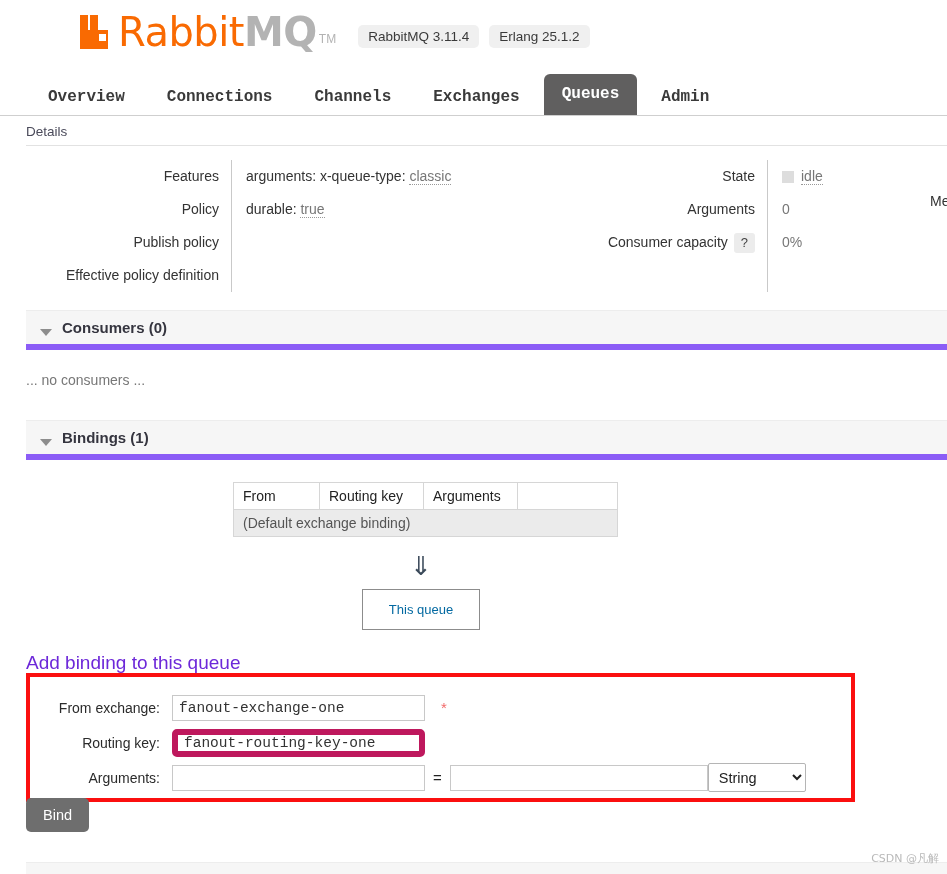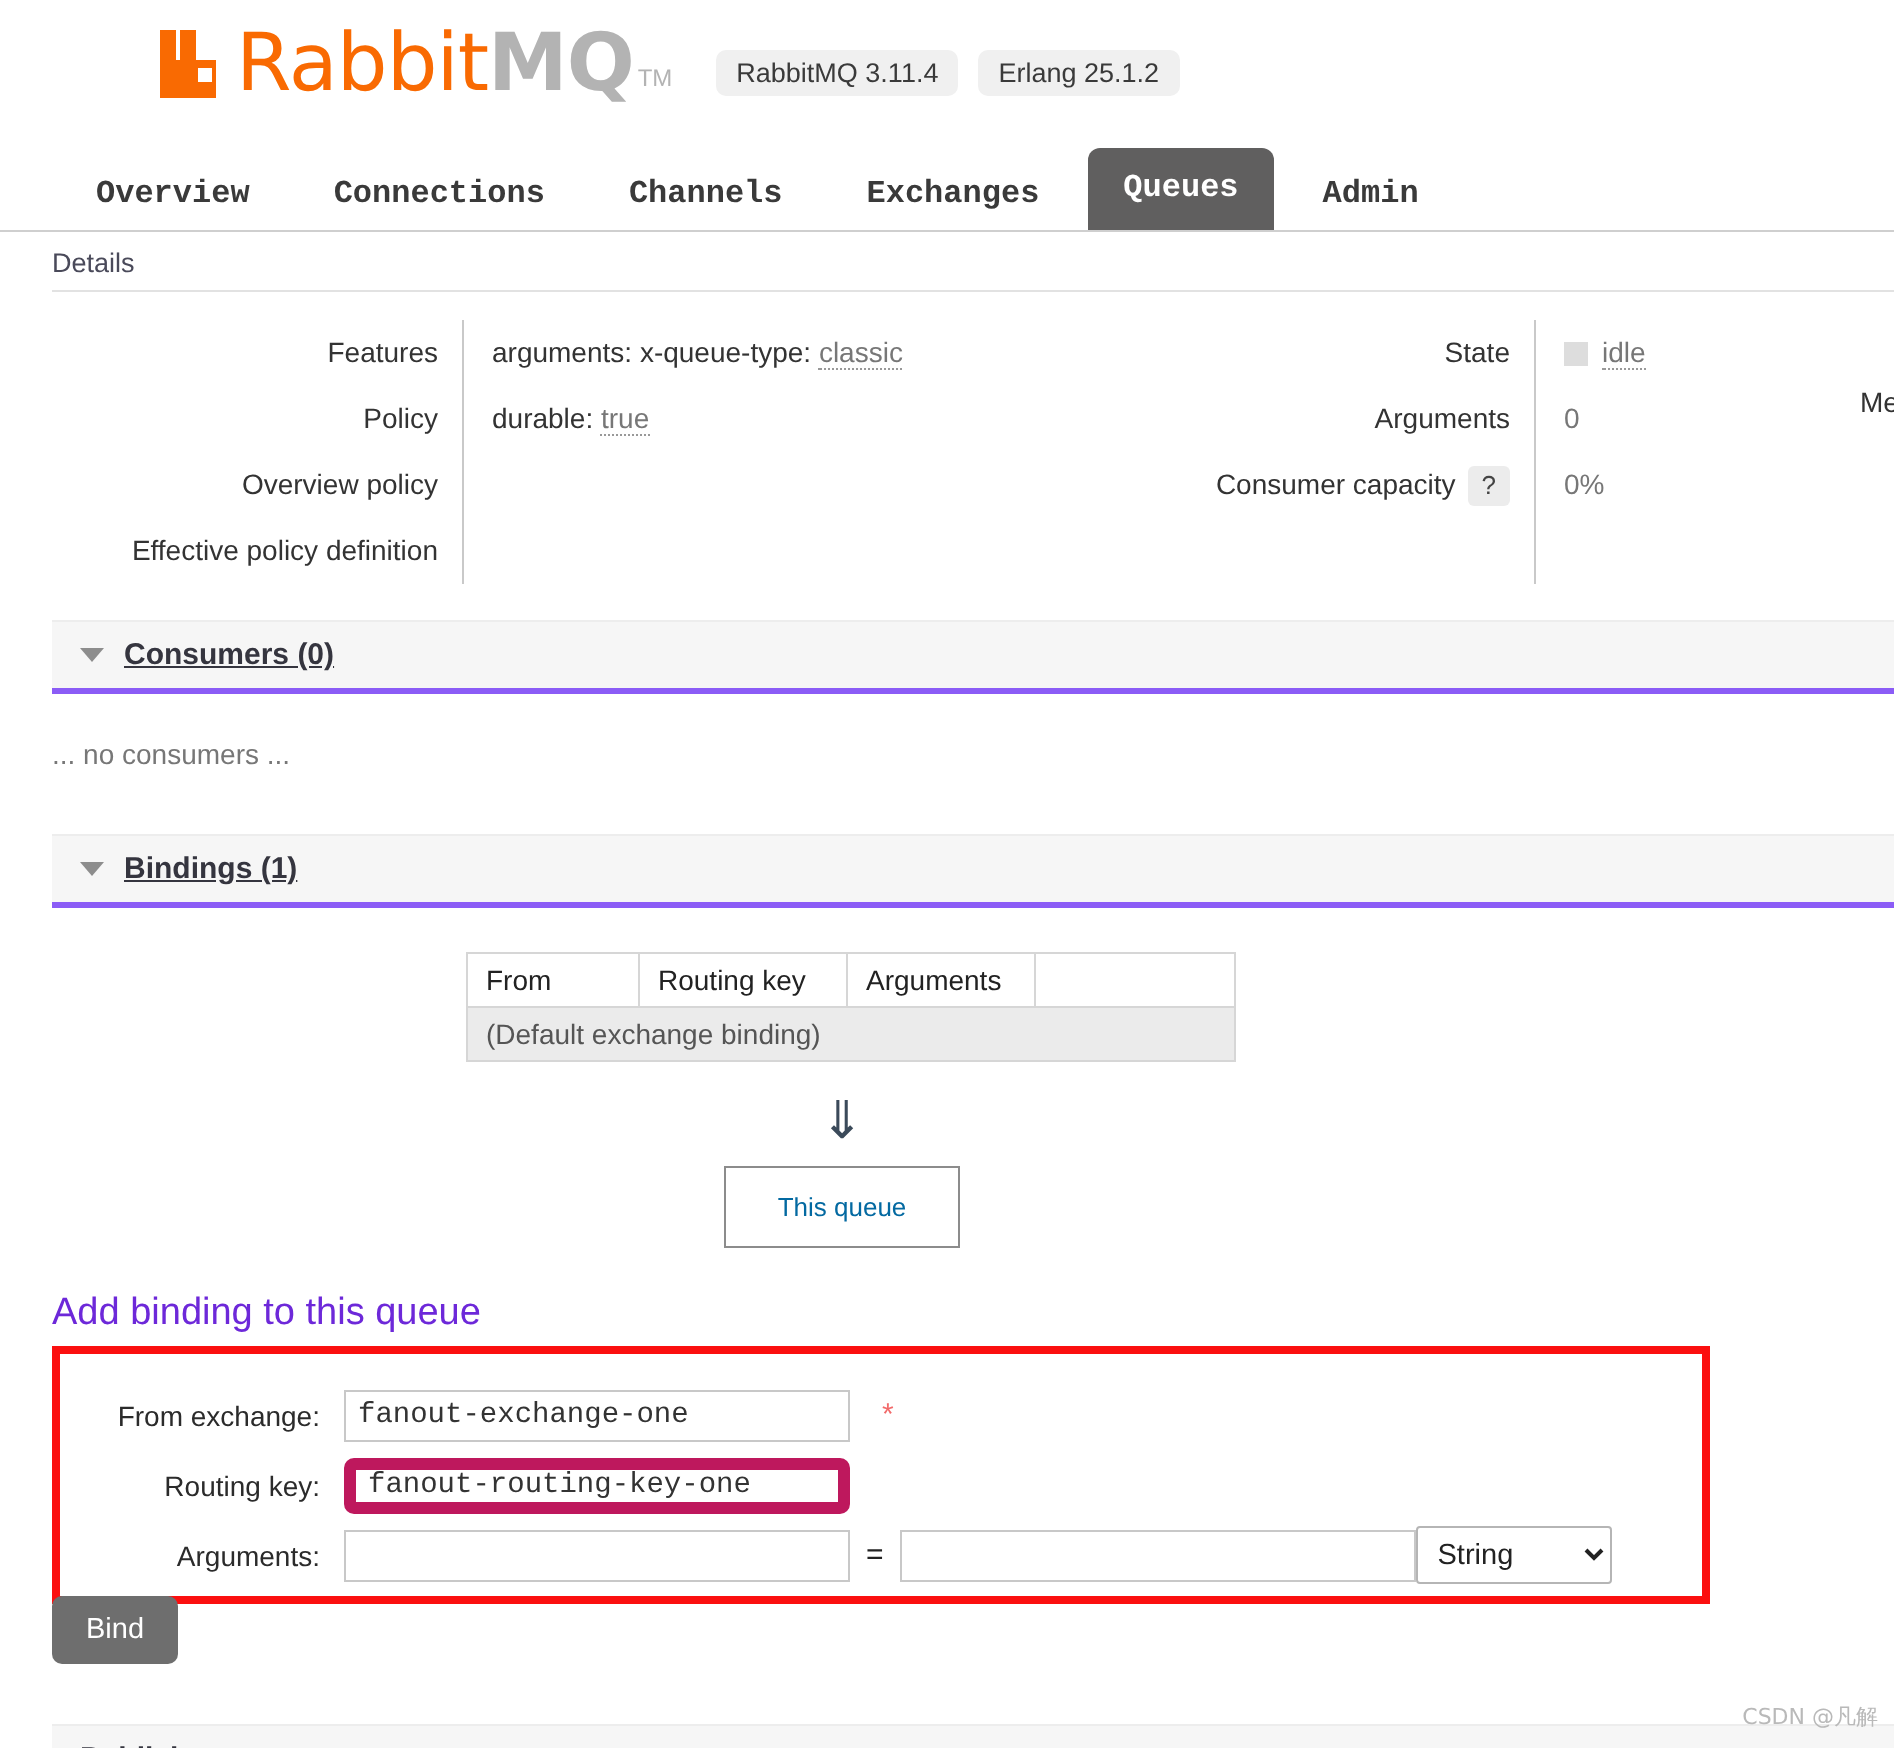--- a/index.html
+++ b/index.html
@@ -90,23 +90,23 @@
   .col-left .dcol-labels { width: 232px; }
   .col-right { margin-left: 8px; }
   .col-right .dcol-labels { width: 200px; }
   .far-right {
     position: absolute; left: 930px; top: 47px; font-size: 14px; color: #333;
     white-space: nowrap;
   }
 
   
   .section-bar {
-    background: #f6f6f6; border-top: 1px solid #ededed; border-bottom: 3px solid #8b5cf6;
+    background: #f6f6f6; border-top: 1px solid #ededed; border-bottom: 6px solid #8b5cf6;
     margin: 0 0 0 26px; padding: 8px 0 8px 14px; font-weight: bold;
-    font-size: 15px; color: #35353f; display: flex; align-items: center; cursor: pointer; text-decoration: underline;
+    font-size: 15px; color: #35353f; display: flex; align-items: flex-end; cursor: pointer;
   }
   .caret {
     width: 0; height: 0; border-left: 6px solid transparent;
     border-right: 6px solid transparent; border-top: 7px solid #8d8d8d;
     margin-right: 10px;
   }
   .empty-note { padding: 22px 0 0 26px; font-size: 14px; color: #777; }
 
   
   .bindings-wrap { padding-top: 22px; padding-left: 233px; }
@@ -210,21 +210,21 @@
 
 <div class="details-label">Details</div>
 <div class="details-rule"></div>
 
 <div class="detail-cols">
 
   <div class="dcol col-left">
     <div class="dcol-labels">
       <div class="drow">Features</div>
       <div class="drow">Policy</div>
-      <div class="drow">Overview policy</div>
+      <div class="drow">Publish policy</div>
       <div class="drow">Effective policy definition</div>
     </div>
     <div class="dcol-values">
       <div class="drow">
         <span class="kv-key">arguments:</span>
         <span class="kv-key">x-queue-type:</span>
         <span class="dotted">classic</span>
       </div>
       <div class="drow">
         <span class="kv-key">durable:</span>

